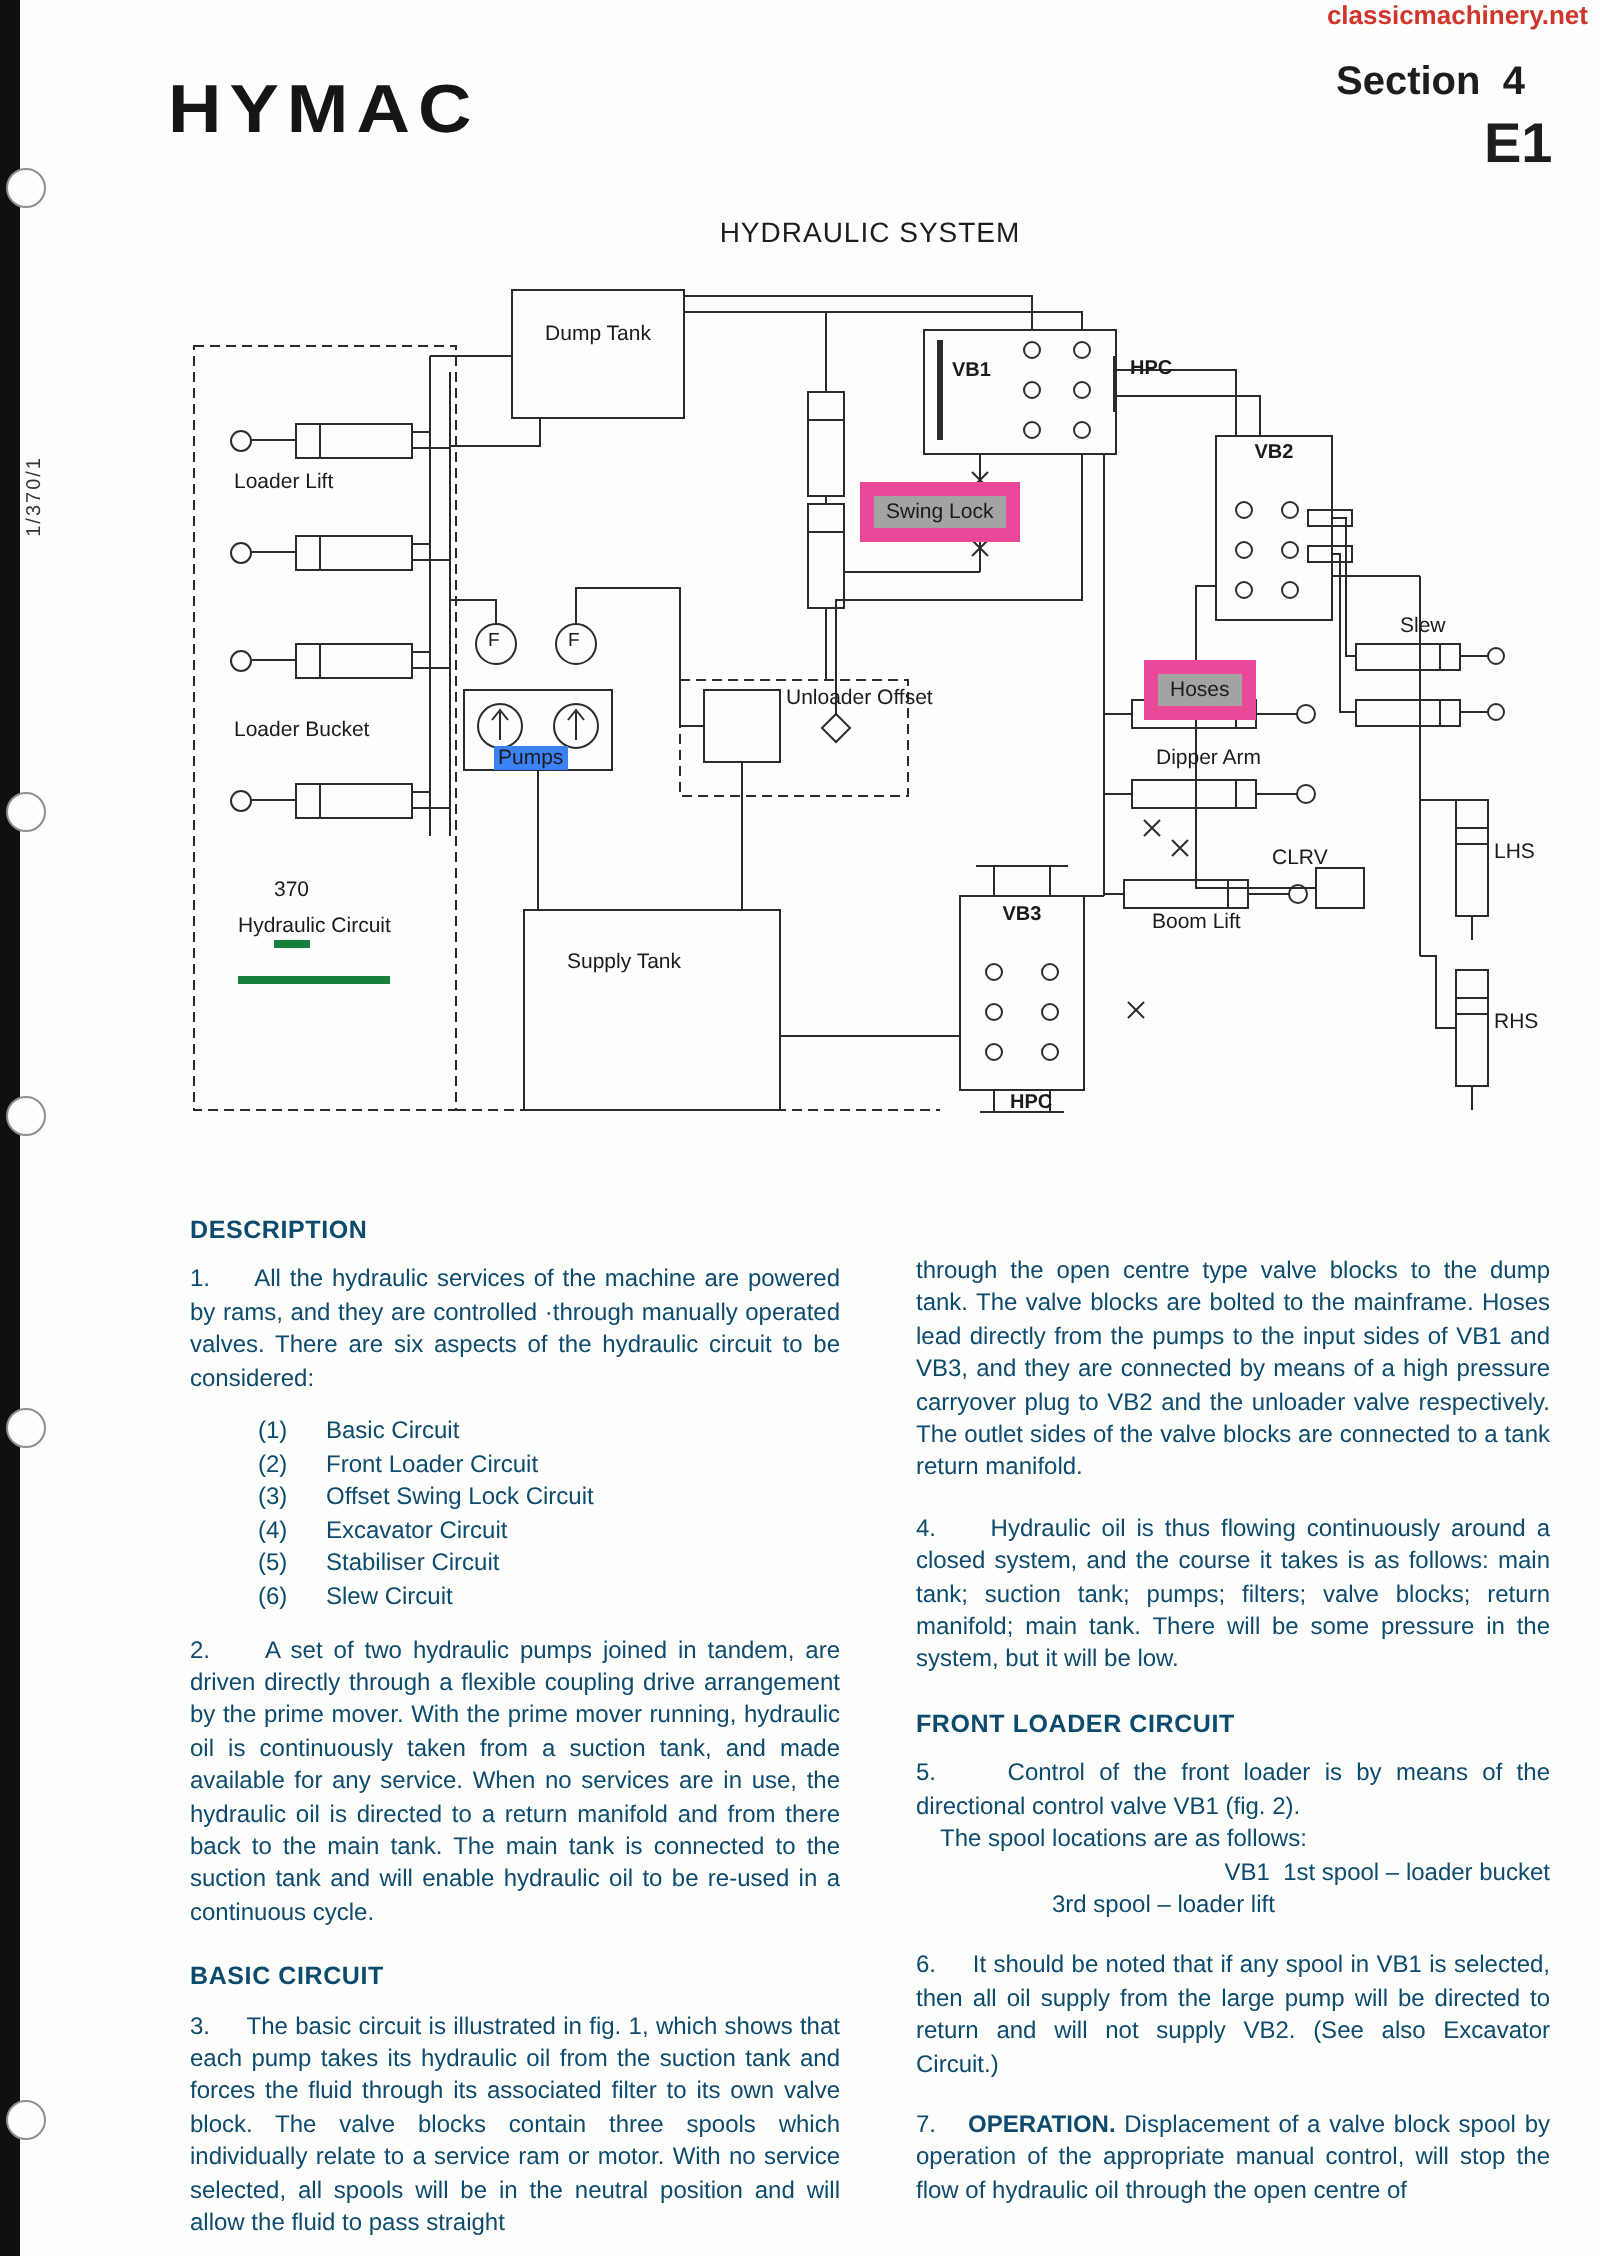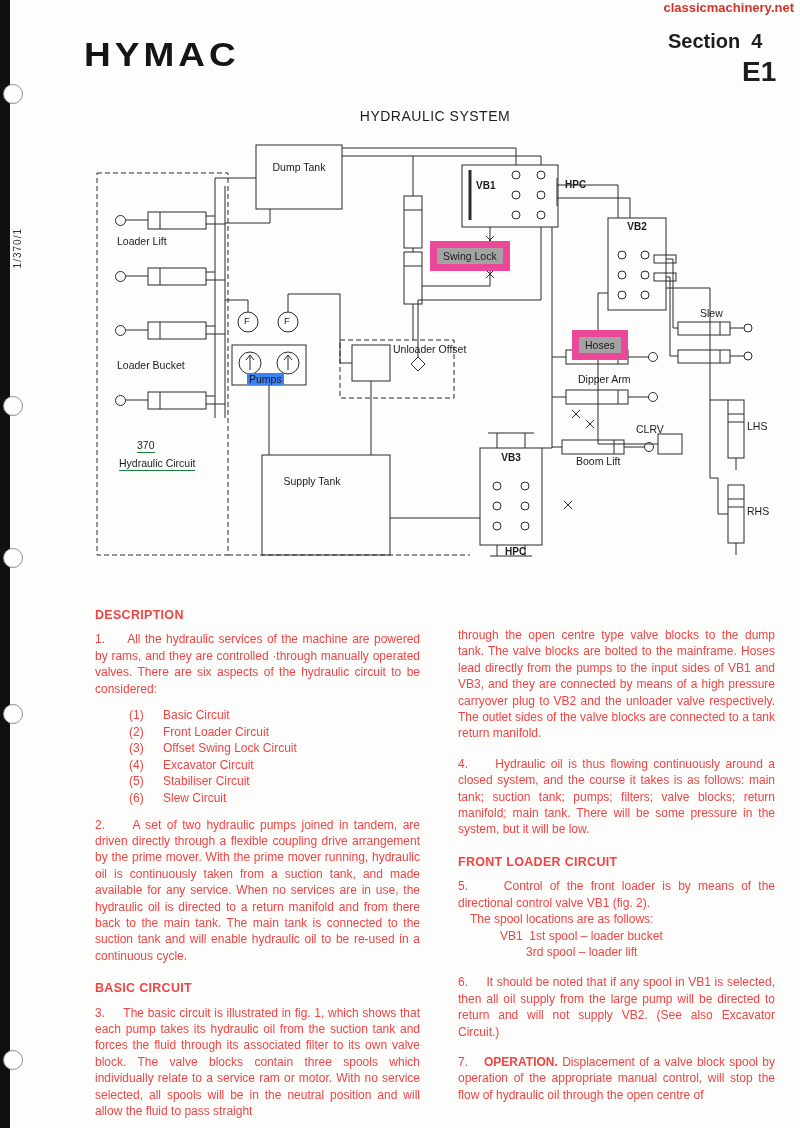--- a/index.html
+++ b/index.html
@@ -21,34 +21,34 @@
   .page-code{left:742px;top:56px;font-size:28px;font-weight:bold;}
   .margin-ref{left:12px;top:228px;writing-mode:vertical-rl;transform:rotate(180deg);
     font-size:10px;letter-spacing:1px;color:#333;}
   .doc-title{left:300px;top:108px;width:270px;text-align:center;
     font-size:14px;font-weight:normal;letter-spacing:.5px;}
   
   .dlabel{position:absolute;font-size:10.5px;color:#1b1b1b;white-space:nowrap;background:transparent;}
   .dlabel.bold{font-weight:bold;font-size:10px;}
   .dlabel.center{text-align:center;}
   .boxed{border:7px solid #ec4899;background:#a3a3a3;padding:2px 6px;}
-  .underlined{border-bottom:1px solid #15803d;padding-bottom:1px;}
+  .underlined{border-bottom:4px solid #15803d;padding-bottom:19px;}
   .whitebg{background:#3b82f6;padding:0 2px;}
   
-  .col{position:absolute;font-size:12px;line-height:16.4px;text-align:justify;color:#ef4444;}
+  .col{position:absolute;font-size:12px;line-height:16.4px;text-align:justify;color:#0c4a6e;}
   .col-left{left:95px;top:607px;width:325px;}
   .col-right{left:458px;top:627px;width:317px;}
   .col h3{font-size:12.5px;font-weight:bold;margin:0 0 8px 0;text-align:left;letter-spacing:.3px;}
   .col h3.mt{margin-top:16px;}
   .col p{margin:0 0 10px 0;}
   .list{margin:0 0 10px 0;}
   .li{display:flex;line-height:16.6px;padding-left:34px;text-align:left;}
   .li .num{width:34px;flex:0 0 34px;}
   .spool{text-align:left;line-height:16.4px;margin-left:12px;}
-  .spool.s1{padding-left:30px;}
+  .spool.s1{padding-left:30px;text-align:right;}
   .spool.s2{padding-left:56px;}
   .p7-lead{margin-right:16px;}
 </style>
 </head>
 <body>
 
 <div class="abs binding-bar">
   <div class="punch" style="top:84px"></div>
   <div class="punch" style="top:396px"></div>
   <div class="punch" style="top:548px"></div>

